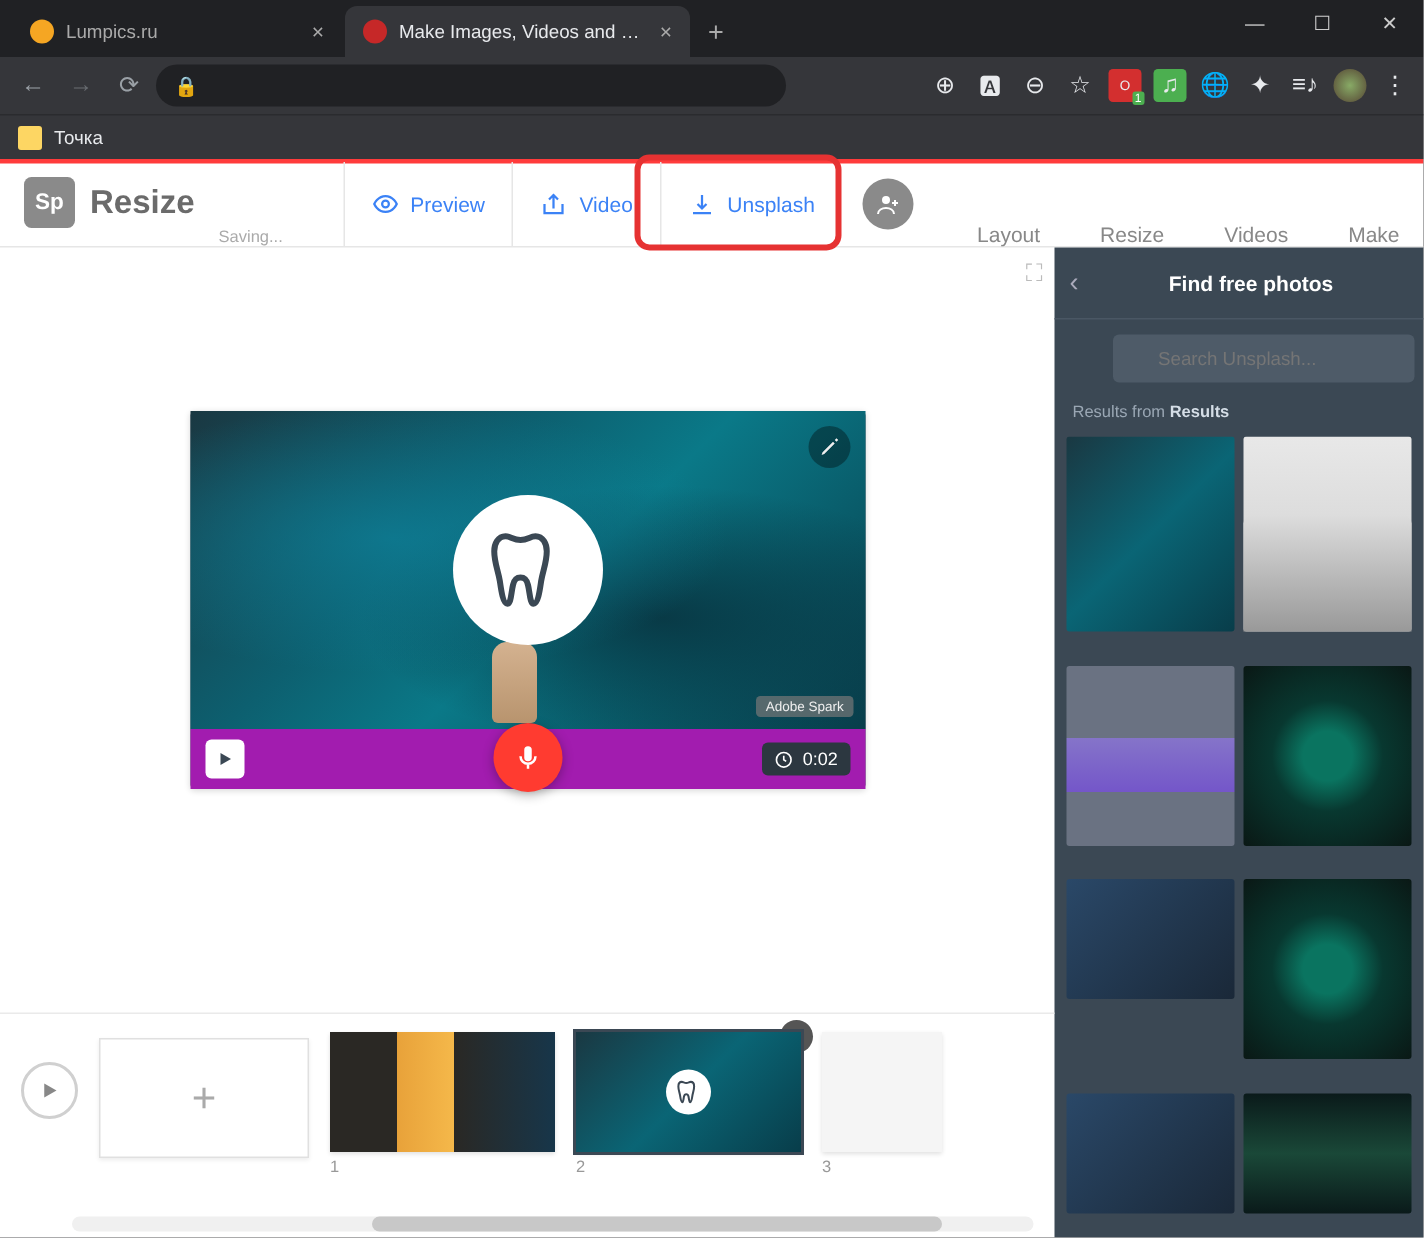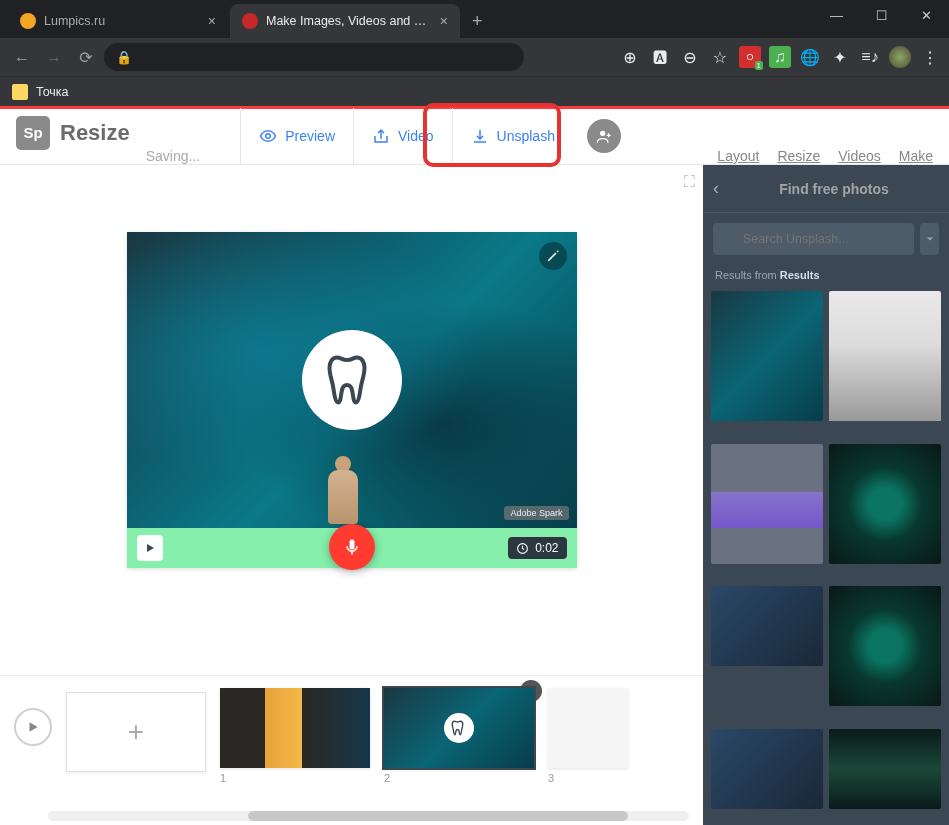--- a/index.html
+++ b/index.html
@@ -28,48 +28,48 @@
 .bm-icon { width: 16px; height: 16px; background: #fdd663; border-radius: 2px; }
 
 
 .app { position: relative; background: #fff; height: calc(825px - 38px - 38px - 30px); display: flex; flex-direction: column; }
 .redline { height: 3px; background: #ff3b3b; }
 
 .app-header { height: 56px; border-bottom: 1px solid #e6e6e6; display: flex; align-items: flex-end; padding: 0 16px; }
 .brand { display: flex; align-items: center; gap: 10px; }
 .brand-logo { width: 34px; height: 34px; background: #8a8a8a; border-radius: 5px; color: #fff; font-weight: bold; font-size: 15px; display: flex; align-items: center; justify-content: center; }
 .brand-title { font-size: 22px; font-weight: 600; color: #6b6b6b; }
-.brand-status { font-size: 14px; color: #aaa; margin-left: 6px; margin-top: 47px; }
+.brand-status { font-size: 11px; color: #aaa; margin-left: 6px; margin-top: 47px; }
 
 .header-actions { display: flex; margin-left: 40px; align-items: center; }
 .h-btn { height: 56px; padding: 0 18px; display: flex; align-items: center; gap: 8px; color: #3b82f6; font-size: 14px; border-left: 1px solid #e6e6e6; cursor: pointer; }
 .h-btn svg { width: 18px; height: 18px; }
 .circle-btn { width: 34px; height: 34px; border-radius: 50%; background: #8a8a8a; display: flex; align-items: center; justify-content: center; margin-left: 14px; color: #fff; }
 
 .highlight-box { position: absolute; border: 4px solid #e63232; border-radius: 10px; pointer-events: none; z-index: 50; }
 
-.header-tabs { margin-left: auto; display: flex; gap: 18px; color: #888; font-size: 14px; text-decoration: underline; }
+.header-tabs { margin-left: auto; display: flex; gap: 40px; color: #888; font-size: 14px; }
 .header-tabs span { cursor: pointer; }
 
 .workspace { flex: 1; display: flex; position: relative; min-height: 0; }
 .canvas-area { flex: 1; display: flex; flex-direction: column; position: relative; min-width: 0; }
 .stage-wrap { flex: 1; display: flex; align-items: center; justify-content: center; position: relative; }
 .expand-btn { position: absolute; top: 8px; right: 8px; color: #bbb; }
 
 .video-stage { width: 450px; background: #3b4854; border-radius: 3px; overflow: visible; box-shadow: 0 1px 4px rgba(0,0,0,0.15); position: relative; margin-top: -40px; }
-.slide-img { height: 296px; background: linear-gradient(135deg, #1a3842 0%, #0d5f6f 35%, #0a7988 55%, #083d4a 100%); position: relative; display: flex; align-items: center; justify-content: center; }
+.slide-img { height: 212px; background: linear-gradient(135deg, #1a3842 0%, #0d5f6f 35%, #0a7988 55%, #083d4a 100%); position: relative; display: flex; align-items: center; justify-content: center; }
 .slide-img::before { content: ""; position: absolute; inset: 0; background: radial-gradient(ellipse at 30% 40%, rgba(14,130,155,0.7), transparent 50%), radial-gradient(ellipse at 70% 65%, rgba(8,50,62,0.85), transparent 45%); }
 .tooth-badge { width: 100px; height: 100px; background: #fff; border-radius: 50%; display: flex; align-items: center; justify-content: center; position: relative; z-index: 2; }
 .edit-pencil { position: absolute; top: 10px; right: 10px; width: 28px; height: 28px; background: rgba(0,0,0,0.35); border-radius: 50%; display: flex; align-items: center; justify-content: center; color: #eee; z-index: 3; }
 .watermark { position: absolute; bottom: 8px; right: 8px; background: rgba(120,120,120,0.7); color: #eee; font-size: 9px; padding: 2px 6px; border-radius: 3px; z-index: 3; }
 .person { position: absolute; bottom: 0; left: 48%; transform: translateX(-50%); width: 44px; height: 72px; z-index: 1; }
 .person::before { content: ""; position: absolute; top: 0; left: 50%; transform: translateX(-50%); width: 16px; height: 16px; background: #c9a27a; border-radius: 50%; }
 .person::after { content: ""; position: absolute; top: 14px; left: 50%; transform: translateX(-50%); width: 30px; height: 54px; background: linear-gradient(#d4b290, #b8946e); border-radius: 10px 10px 4px 4px; }
 
-.controls { height: 40px; background: #86efac; display: flex; align-items: center; padding: 0 10px; gap: 12px; position: relative; }
+.controls { height: 40px; background: #a21caf; display: flex; align-items: center; padding: 0 10px; gap: 12px; position: relative; }
 .play-btn { width: 26px; height: 26px; background: #fff; border-radius: 4px; display: flex; align-items: center; justify-content: center; }
 .mic-btn { position: absolute; left: 50%; top: -4px; transform: translateX(-50%); width: 46px; height: 46px; background: #ff3b30; border-radius: 50%; display: flex; align-items: center; justify-content: center; color: #fff; box-shadow: 0 2px 8px rgba(0,0,0,0.3); }
 .timer { margin-left: auto; background: #2c3740; border-radius: 4px; padding: 4px 8px; color: #fff; font-size: 12px; display: flex; align-items: center; gap: 6px; }
 
 .timeline { height: 150px; border-top: 1px solid #eaeaea; padding: 12px 14px; display: flex; gap: 14px; align-items: flex-start; position: relative; }
 .tl-play { width: 38px; height: 38px; border: 2px solid #d0d0d0; border-radius: 50%; display: flex; align-items: center; justify-content: center; color: #888; margin-top: 20px; }
 .tl-add { width: 140px; height: 80px; border: 1px solid #e0e0e0; display: flex; align-items: center; justify-content: center; color: #aaa; font-size: 28px; margin-top: 4px; box-shadow: 0 1px 3px rgba(0,0,0,0.08); }
 .tl-slide { width: 150px; position: relative; }
 .tl-slide-img { height: 80px; box-shadow: 0 1px 3px rgba(0,0,0,0.12); position: relative; overflow: hidden; }
 .tl-num { font-size: 11px; color: #999; margin-top: 4px; }
@@ -80,22 +80,22 @@
 .slide2-bg { background: linear-gradient(135deg, #1a3842, #0a6575, #083d4a); display: flex; align-items: center; justify-content: center; }
 .mini-tooth { width: 30px; height: 30px; background: #fff; border-radius: 50%; display: flex; align-items: center; justify-content: center; }
 
 .h-scrollbar { position: absolute; bottom: 4px; left: 48px; right: 14px; height: 10px; background: #f0f0f0; border-radius: 5px; }
 .h-scrollbar-thumb { position: absolute; left: 200px; width: 380px; height: 100%; background: #c8c8c8; border-radius: 5px; }
 
 
 .sidebar { width: 246px; background: #3b4854; display: flex; flex-direction: column; color: #fff; }
 .sb-header { height: 48px; display: flex; align-items: center; padding: 0 10px; gap: 10px; border-bottom: 1px solid #4a5764; }
 .sb-back { color: #aab; font-size: 18px; cursor: pointer; }
-.sb-title { flex: 1; text-align: center; font-size: 14px; font-weight: 600; color: #a3a3a3; }
-.sb-search { padding: 10px; display: flex; gap: 6px; }
+.sb-title { flex: 1; text-align: center; font-size: 14px; font-weight: 600; color: #ffffff; }
+.sb-search { padding: 10px; display: flex; gap: 6px; margin-left: 29px; }
 .sb-search-input { flex: 1; background: #4e5b68; border: none; border-radius: 4px; height: 32px; padding: 0 10px 0 30px; color: #fff; font-size: 12.5px; position: relative; }
 .sb-search-wrap { position: relative; flex: 1; }
 .sb-search-wrap .search-ico { position: absolute; left: 8px; top: 8px; color: #9aa7b4; }
 .sb-dd { width: 32px; height: 32px; background: #4e5b68; border-radius: 4px; display: flex; align-items: center; justify-content: center; color: #9aa7b4; }
 .sb-results-label { padding: 4px 12px 10px; font-size: 11px; color: #9aa7b4; }
 .sb-results-label b { color: #d5dee7; font-weight: 600; }
 .sb-grid { flex: 1; overflow: hidden; padding: 0 8px; display: grid; grid-template-columns: 1fr 1fr; gap: 6px; }
 .sb-thumb { background: #556; border-radius: 2px; }
 .th1 { background: linear-gradient(135deg, #1a3842, #0a6575, #083d4a); height: 130px; }
 .th2 { background: linear-gradient(#e8e8e8, #ccc); height: 130px; position: relative; }

